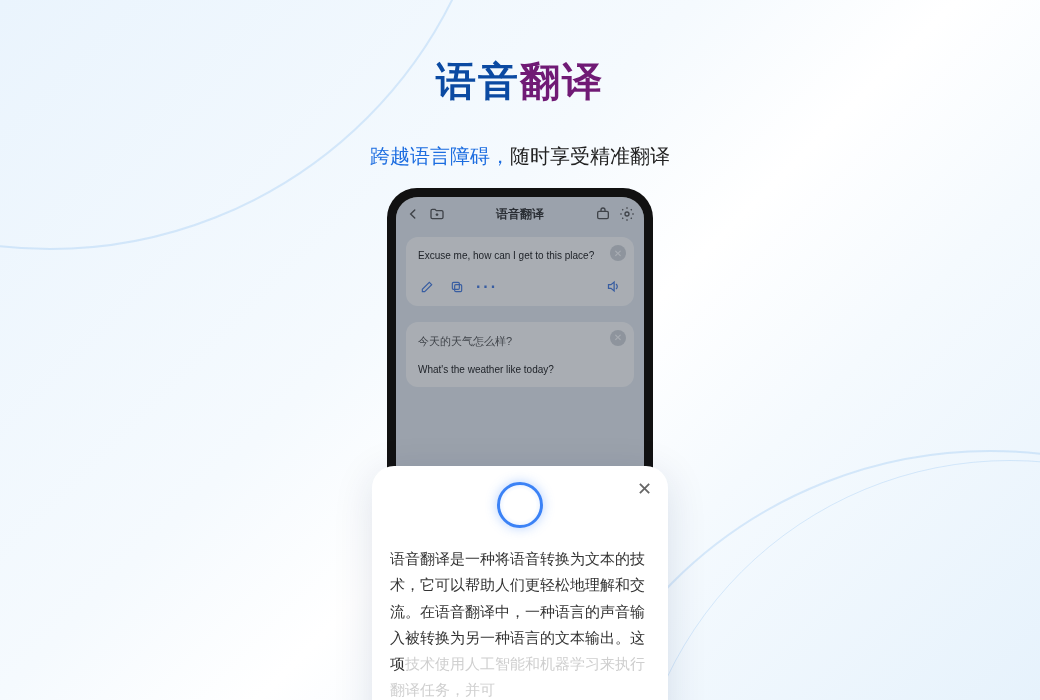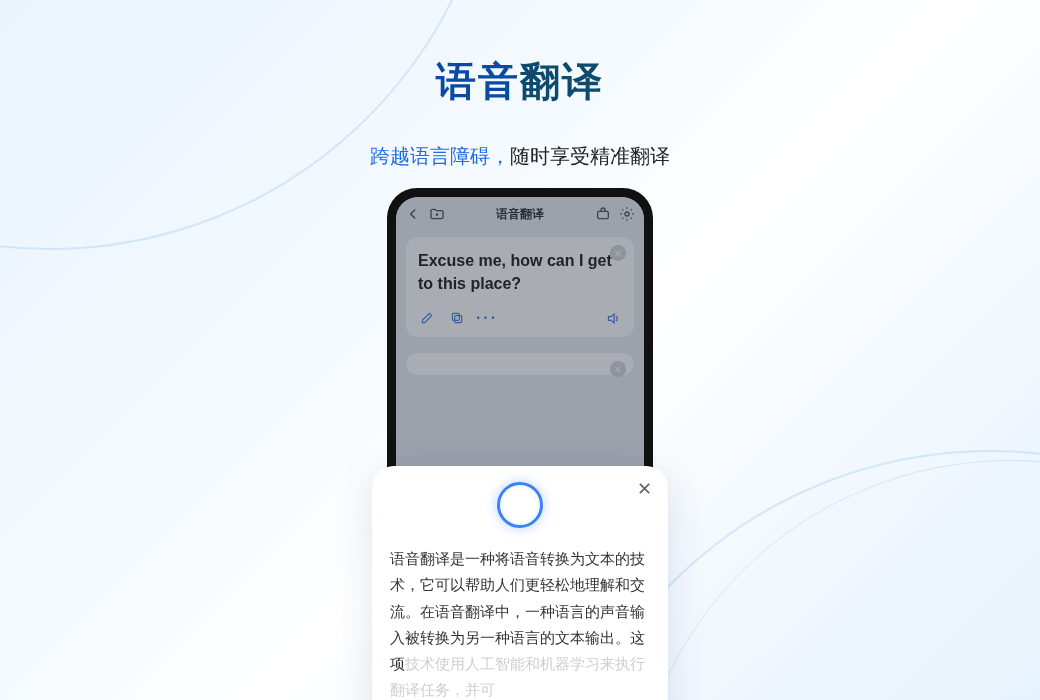--- a/index.html
+++ b/index.html
@@ -25,21 +25,21 @@
   .headline {
     text-align: center;
     padding-top: 54px;
   }
   .headline h1 {
     font-size: 40px;
     font-weight: 800;
     letter-spacing: 2px;
   }
   .h1-a { color: #0b4aa2; font-family: Liberation Mono, monospace; }
-  .h1-b { color: #0c4a6e; margin-top: 11px; }
+  .h1-b { color: #701a75; margin-top: 11px; }
   .subtitle {
     margin-top: 34px;
     font-size: 20px;
     font-weight: 500;
   }
   .sub-a { color: #1c6de0; }
   .sub-b { color: #222; }
 
   
   .phone {
@@ -80,21 +80,21 @@
     margin: 8px 10px;
     padding: 12px 12px 10px;
     position: relative;
   }
   .card .close-dot {
     position: absolute; top: 8px; right: 8px;
     width: 16px; height: 16px; border-radius: 50%; background: #d3d7dc;
     display: flex; align-items: center; justify-content: center; font-size: 10px; color: #fff;
   }
   .src-text { font-size: 11px; color: #555; margin-bottom: 14px; }
-  .dst-text { font-size: 16px; color: #222; font-weight: 700; line-height: 1.45; }
+  .dst-text { font-size: 10px; color: #222; font-weight: 400; line-height: 1.45; }
   .card-actions { display: flex; align-items: center; gap: 12px; margin-top: 14px; color: #4a7fe3; }
   .card-actions .spacer { flex: 1; }
 
   
   .screen-dim { position: absolute; inset: 9px; border-radius: 22px; background: rgba(30,40,55,0.38); pointer-events: none; }
 
   
   .sheet {
     position: absolute;
     left: 50%;
@@ -200,20 +200,22 @@
           <svg viewBox="0 0 24 24" width="15" height="15" fill="none" stroke="#4a7fe3" stroke-width="2">
               <path d="M4 9v6h4l5 4V5L8 9H4z"></path>
               <path d="M16 8a5 5 0 0 1 0 8"></path>
             </svg>
         </span>
       </div>
     </div>
 
     <div class="card">
       <div class="close-dot">✕</div>
+      <div class="src-text">今天的天气怎么样?</div>
+      <div class="dst-text">What's the weather like today?</div>
     </div>
   </div>
   <div class="screen-dim"></div>
 </div>
 
 <div class="sheet">
   <div class="close-x">✕</div>
   <div class="orb-wrap">
     <div class="orb"></div>
   </div>

